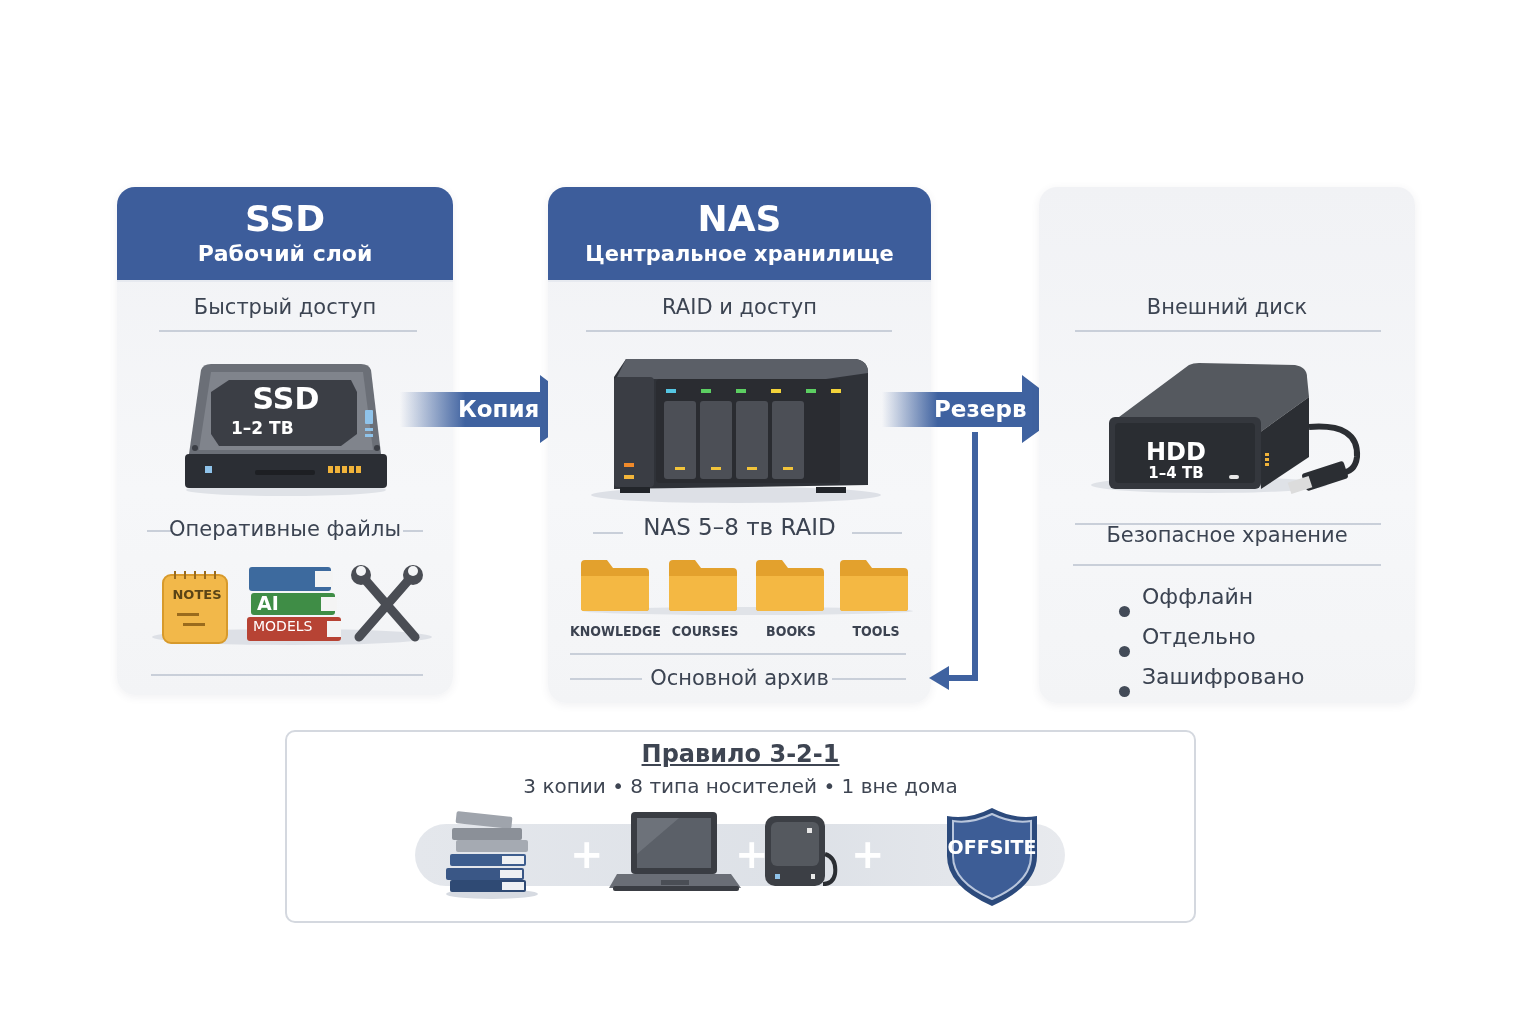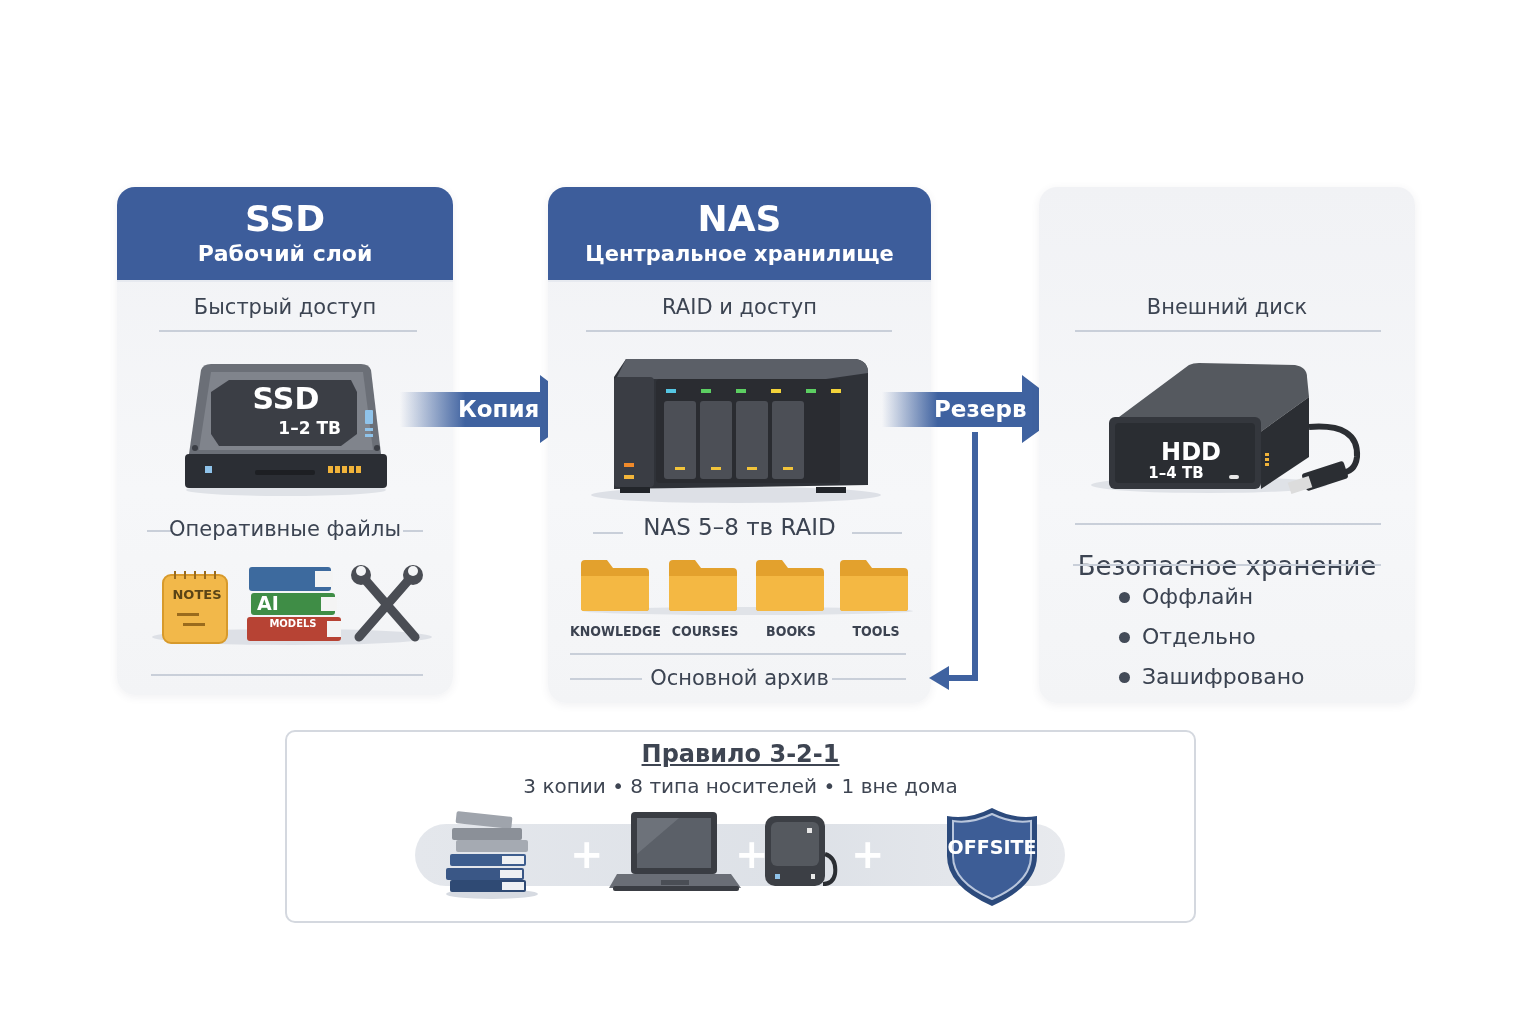--- a/index.html
+++ b/index.html
@@ -30,21 +30,21 @@
   #card-nas .card-subtitle { font-size: 21px; }
 
   .arrow { position: absolute; }
   .arrow-label { position: absolute; color: #fff; font-weight: bold; font-size: 23px; }
 
   .icon-abs { position: absolute; }
 
   .folder-label { position: absolute; font-weight: bold; font-size: 14px; color: #3b4250; text-align: center; width: 90px; font-family: "DejaVu Sans Condensed", "DejaVu Sans", sans-serif; }
 
   .bullets { position: absolute; left: 80px; top: 390px; list-style: none; }
-  .bullets li { font-size: 22px; color: #3a4250; height: 40px; line-height: 40px; display: flex; align-items: center; }
+  .bullets li { font-size: 22px; color: #3a4250; height: 40px; line-height: 40px; display: flex; align-items: flex-end; }
   .bullets li .dot { display: inline-block; width: 11px; height: 11px; border-radius: 50%; background: #434b58; margin-right: 12px; }
 
   #rule-box {
     position: absolute; left: 285px; top: 730px; width: 911px; height: 193px;
     border: 2px solid #d4d8df; border-radius: 10px; background: #fff;
   }
   #rule-title { position: absolute; top: 8px; left: 0; right: 0; text-align: center; font-weight: bold; font-size: 24px; color: #3e4552; text-decoration: underline; }
   #rule-subtitle { position: absolute; top: 42px; left: 0; right: 0; text-align: center; font-size: 20px; color: #3e4552; }
   #rule-band { position: absolute; left: 128px; top: 92px; width: 650px; height: 62px; border-radius: 31px; background: linear-gradient(90deg, #e4e7ec, #dde1e7 60%, #e8eaee); }
   .plus { position: absolute; color: #ffffff; font-size: 40px; font-weight: bold; line-height: 40px; }
@@ -73,21 +73,21 @@
     <rect x="4" y="92" width="202" height="34" rx="4" fill="#2b2e34"></rect>
     <rect x="24" y="104" width="7" height="7" fill="#8fc3ea"></rect>
     <rect x="74" y="108" width="60" height="5" rx="2" fill="#1d1f23"></rect>
     <rect x="147" y="104" width="5" height="7" fill="#f0b33a"></rect>
     <rect x="154" y="104" width="5" height="7" fill="#f0b33a"></rect>
     <rect x="161" y="104" width="5" height="7" fill="#f0b33a"></rect>
     <rect x="168" y="104" width="5" height="7" fill="#f0b33a"></rect>
     <rect x="175" y="104" width="5" height="7" fill="#f0b33a"></rect>
   </svg>
   <div class="icon-abs" style="left:114px; top:194px; width:110px; text-align:center; color:#fff; font-weight:bold; font-size:30px;">SSD</div>
-  <div class="icon-abs" style="left:114px; top:231px; width:110px; text-align:right; color:#fff; font-weight:bold; font-size:17px;">1–2 TB</div>
+  <div class="icon-abs" style="left:114px; top:231px; width:110px; text-align:left; color:#fff; font-weight:bold; font-size:17px;">1–2 TB</div>
 
   <div class="hline" style="left:30px; width:24px; top:343px;"></div>
   <div class="card-caption" style="top:330px; font-size:21px;">Оперативные файлы</div>
   <div class="hline" style="left:286px; width:20px; top:343px;"></div>
 
   <svg class="icon-abs" style="left:30px; top:378px;" width="290" height="80" viewBox="0 0 290 80">
     <ellipse cx="145" cy="72" rx="140" ry="8" fill="#dde0e6"></ellipse>
   </svg>
   <svg class="icon-abs" style="left:44px; top:382px;" width="70" height="76" viewBox="0 0 70 76">
     <rect x="2" y="6" width="64" height="68" rx="8" fill="#f2b84a" stroke="#d79a2c" stroke-width="2"></rect>
@@ -105,21 +105,21 @@
 
   <svg class="icon-abs" style="left:128px; top:378px;" width="100" height="80" viewBox="0 0 100 80">
     <rect x="4" y="2" width="82" height="24" rx="3" fill="#3d6a9e"></rect>
     <rect x="70" y="6" width="18" height="16" fill="#f4f4f4"></rect>
     <rect x="6" y="28" width="84" height="22" rx="3" fill="#3f8d46"></rect>
     <rect x="76" y="32" width="16" height="14" fill="#f4f4f4"></rect>
     <rect x="2" y="52" width="94" height="24" rx="3" fill="#b74334"></rect>
     <rect x="82" y="56" width="14" height="16" fill="#f4f4f4"></rect>
   </svg>
   <div class="icon-abs" style="left:140px; top:405px; width:76px; text-align:left; font-weight:bold; font-size:19px; color:#fff;">AI</div>
-  <div class="icon-abs" style="left:136px; top:431px; width:80px; text-align:center; font-weight:bold; font-size:10px; color:#fff;">MODELS</div>
+  <div class="icon-abs" style="left:136px; top:431px; width:80px; text-align:left; font-weight:normal; font-size:14px; color:#fff;">MODELS</div>
 
   <svg class="icon-abs" style="left:232px; top:378px;" width="76" height="80" viewBox="0 0 76 80">
     <g stroke="#4a4d54" stroke-width="9" stroke-linecap="round">
       <line x1="12" y1="10" x2="66" y2="72"></line>
       <line x1="64" y1="10" x2="10" y2="72"></line>
     </g>
     <circle cx="12" cy="10" r="10" fill="#4a4d54"></circle>
     <circle cx="64" cy="10" r="10" fill="#4a4d54"></circle>
     <circle cx="12" cy="6" r="5" fill="#f3f4f6"></circle>
     <circle cx="64" cy="6" r="5" fill="#f3f4f6"></circle>
@@ -236,25 +236,25 @@
     <rect x="20" y="60" width="152" height="72" rx="6" fill="#34373d"></rect>
     <rect x="26" y="66" width="140" height="60" rx="4" fill="#2a2d32"></rect>
     <rect x="176" y="96" width="4" height="3" fill="#f0b33a"></rect>
     <rect x="176" y="101" width="4" height="3" fill="#f0b33a"></rect>
     <rect x="176" y="106" width="4" height="3" fill="#f0b33a"></rect>
     <rect x="140" y="118" width="10" height="4" rx="2" fill="#e8e8e8"></rect>
     <path d="M220 70 Q270 66 268 100 Q266 116 250 116" stroke="#2b2e33" stroke-width="6" fill="none"></path>
     <rect x="214" y="110" width="44" height="18" rx="3" fill="#2b2e33" transform="rotate(-18 236 119)"></rect>
     <rect x="200" y="122" width="22" height="12" fill="#dcdcdc" transform="rotate(-18 211 128)"></rect>
   </svg>
-  <div class="icon-abs" style="left:92px; top:251px; width:90px; text-align:right; color:#fff; font-weight:bold; font-size:24px;">HDD</div>
+  <div class="icon-abs" style="left:92px; top:251px; width:90px; text-align:center; color:#fff; font-weight:bold; font-size:24px;">HDD</div>
   <div class="icon-abs" style="left:92px; top:277px; width:90px; text-align:center; color:#fff; font-weight:bold; font-size:15px;">1–4 TB</div>
 
   <div class="hline" style="left:36px; width:306px; top:336px;"></div>
-  <div class="card-caption" style="top:364px; font-size:26px;">Безопасное хранение</div>
+  <div class="card-caption" style="top:336px; font-size:21px;">Безопасное хранение</div>
   <div class="hline" style="left:34px; width:308px; top:377px;"></div>
 
   <ul class="bullets">
     <li>
         <span class="dot"></span>
         <span>Оффлайн</span>
       </li>
     <li>
         <span class="dot"></span>
         <span>Отдельно</span>

